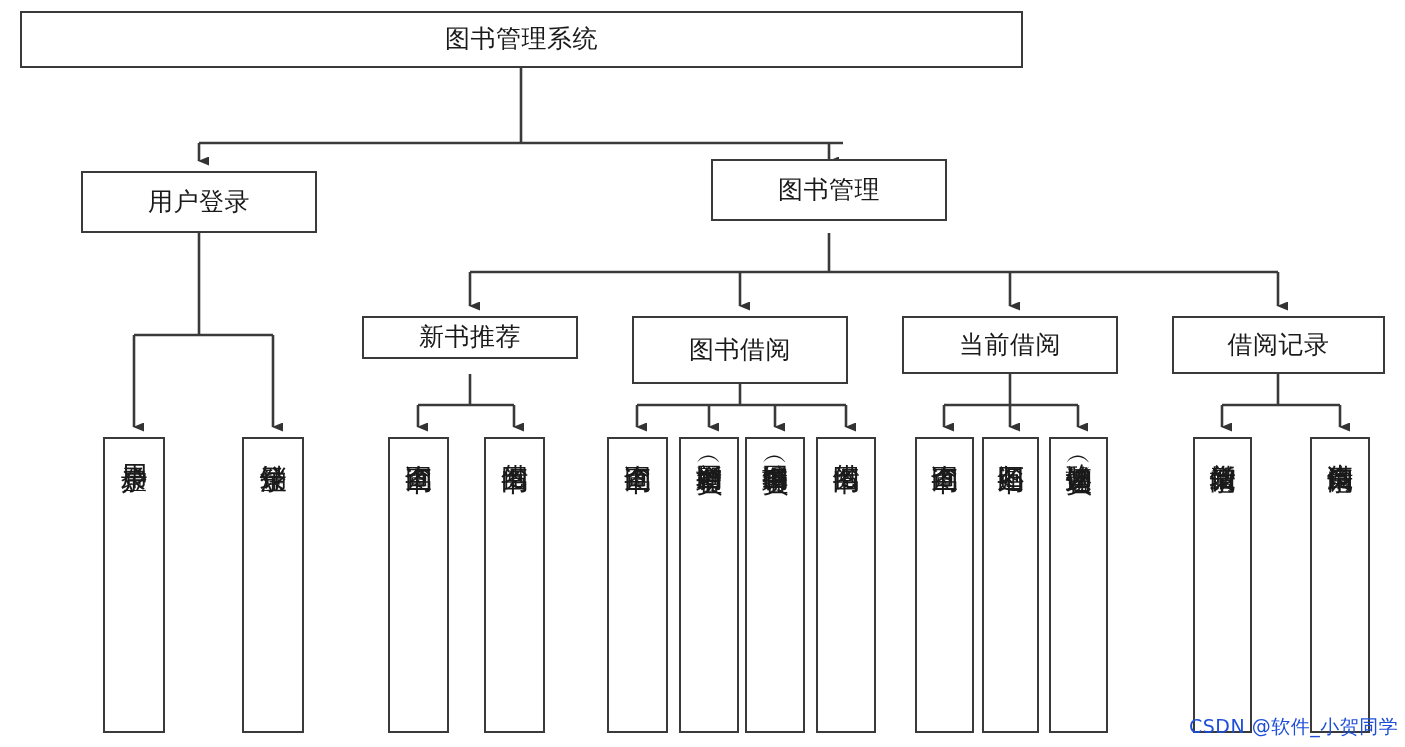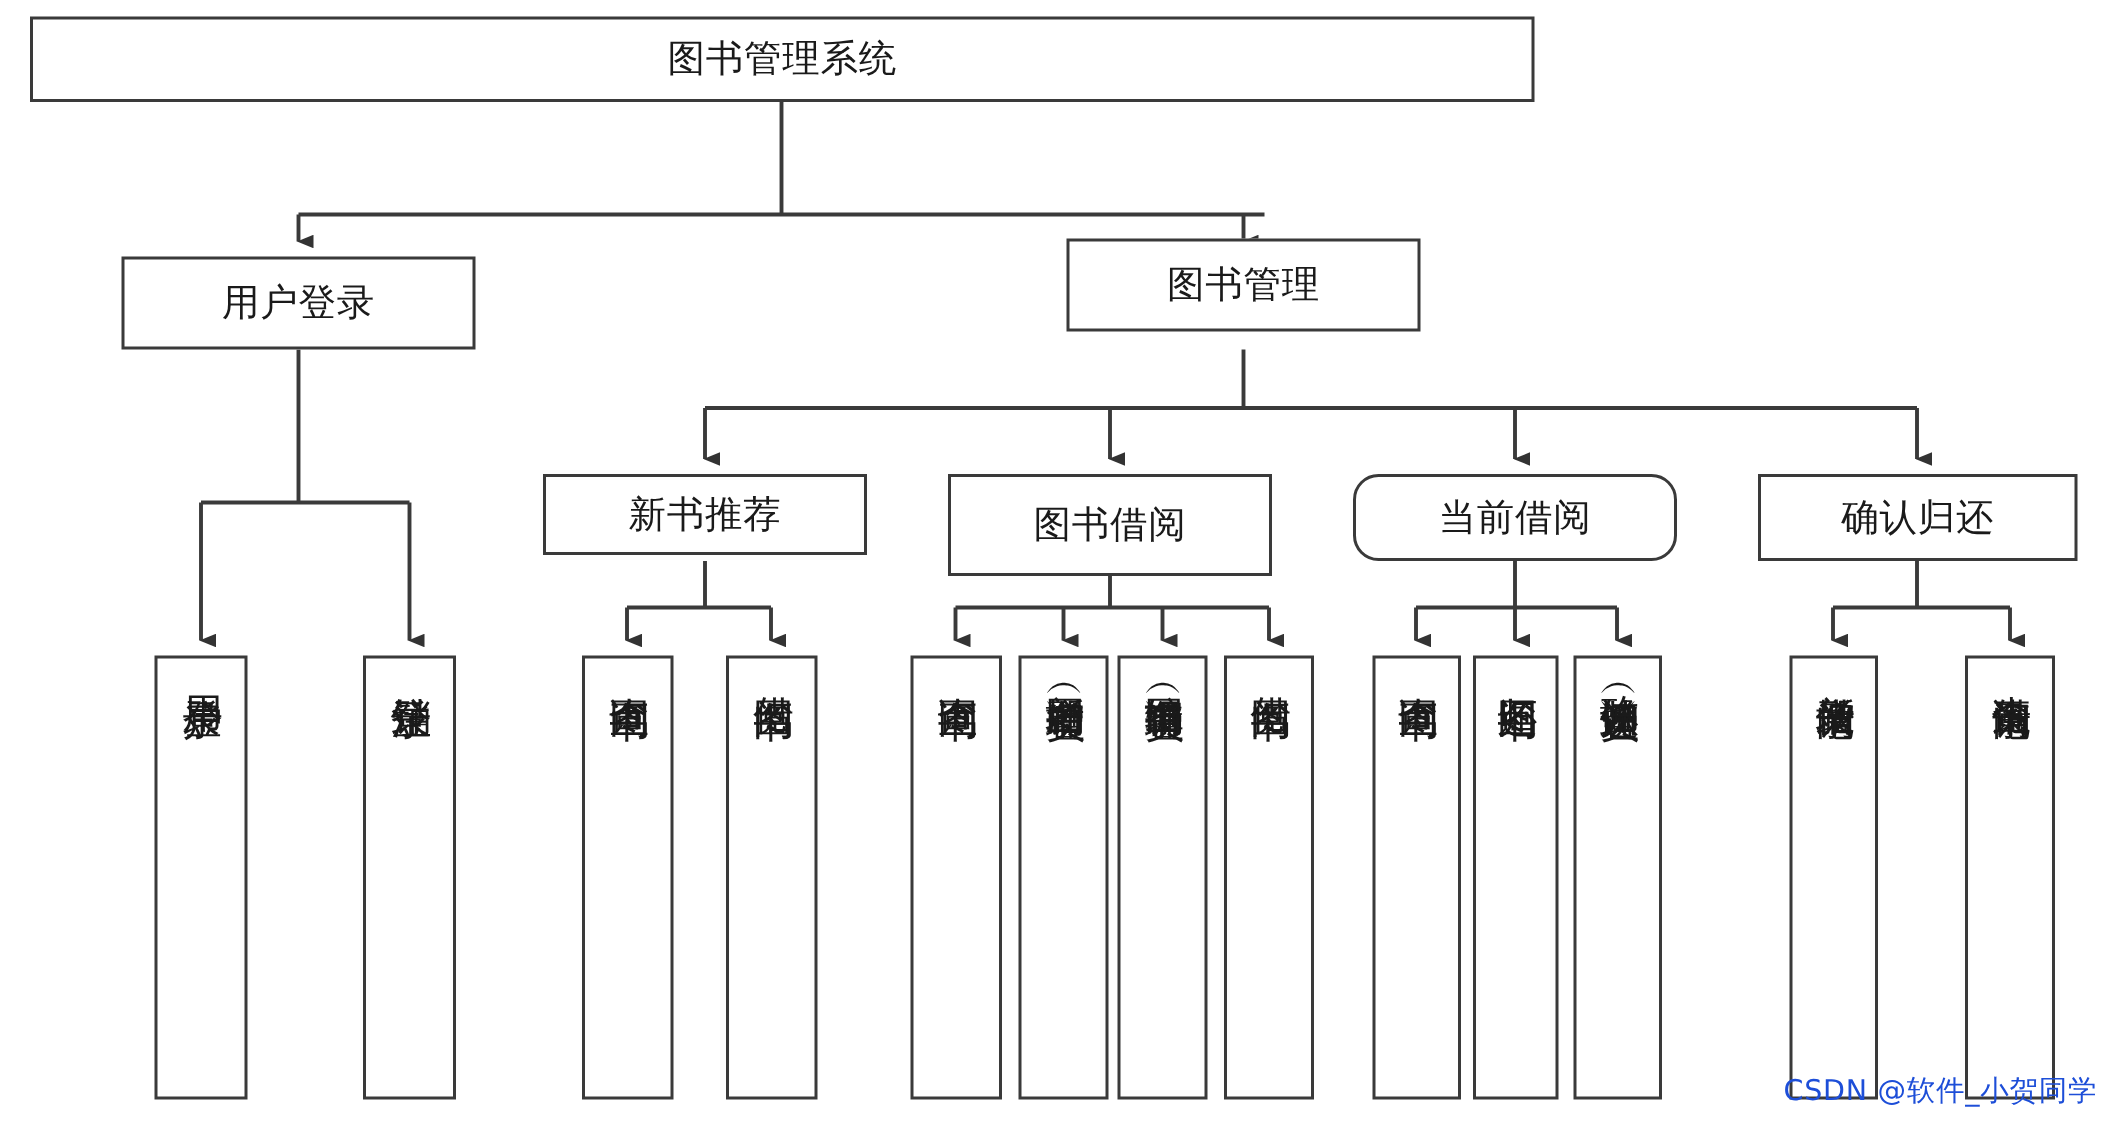--- a/index.html
+++ b/index.html
@@ -129,31 +129,31 @@
     <span class="lbl">图书管理系统</span>
   </div>
 
   <div class="node horizontal" style="left: 81px; top: 171px; width: 236px; height: 62px;">
     <span class="lbl">用户登录</span>
   </div>
   <div class="node horizontal" style="left: 711px; top: 159px; width: 236px; height: 62px;">
     <span class="lbl">图书管理</span>
   </div>
 
-  <div class="node horizontal" style="left: 362px; top: 316px; width: 216px; height: 54px;">
+  <div class="node horizontal" style="left: 362px; top: 316px; width: 216px; height: 43px;">
     <span class="lbl">新书推荐</span>
   </div>
   <div class="node horizontal" style="left: 632px; top: 316px; width: 216px; height: 68px;">
     <span class="lbl">图书借阅</span>
   </div>
-  <div class="node horizontal" style="left: 902px; top: 316px; width: 216px; height: 58px; border-radius: 17px;">
+  <div class="node horizontal" style="left: 902px; top: 316px; width: 216px; height: 58px;">
     <span class="lbl">当前借阅</span>
   </div>
   <div class="node horizontal" style="left: 1172px; top: 316px; width: 213px; height: 58px;">
-    <span class="lbl">确认归还</span>
+    <span class="lbl">借阅记录</span>
   </div>
 
   <div class="node vertical" style="left: 103px; top: 437px; width: 62px; height: 296px;">
     <span class="lbl">用户登录</span>
   </div>
   <div class="node vertical" style="left: 242px; top: 437px; width: 62px; height: 296px;">
     <span class="lbl">注销登录</span>
   </div>
   <div class="node vertical" style="left: 388px; top: 437px; width: 61px; height: 296px;">
     <span class="lbl">查询图书</span>

